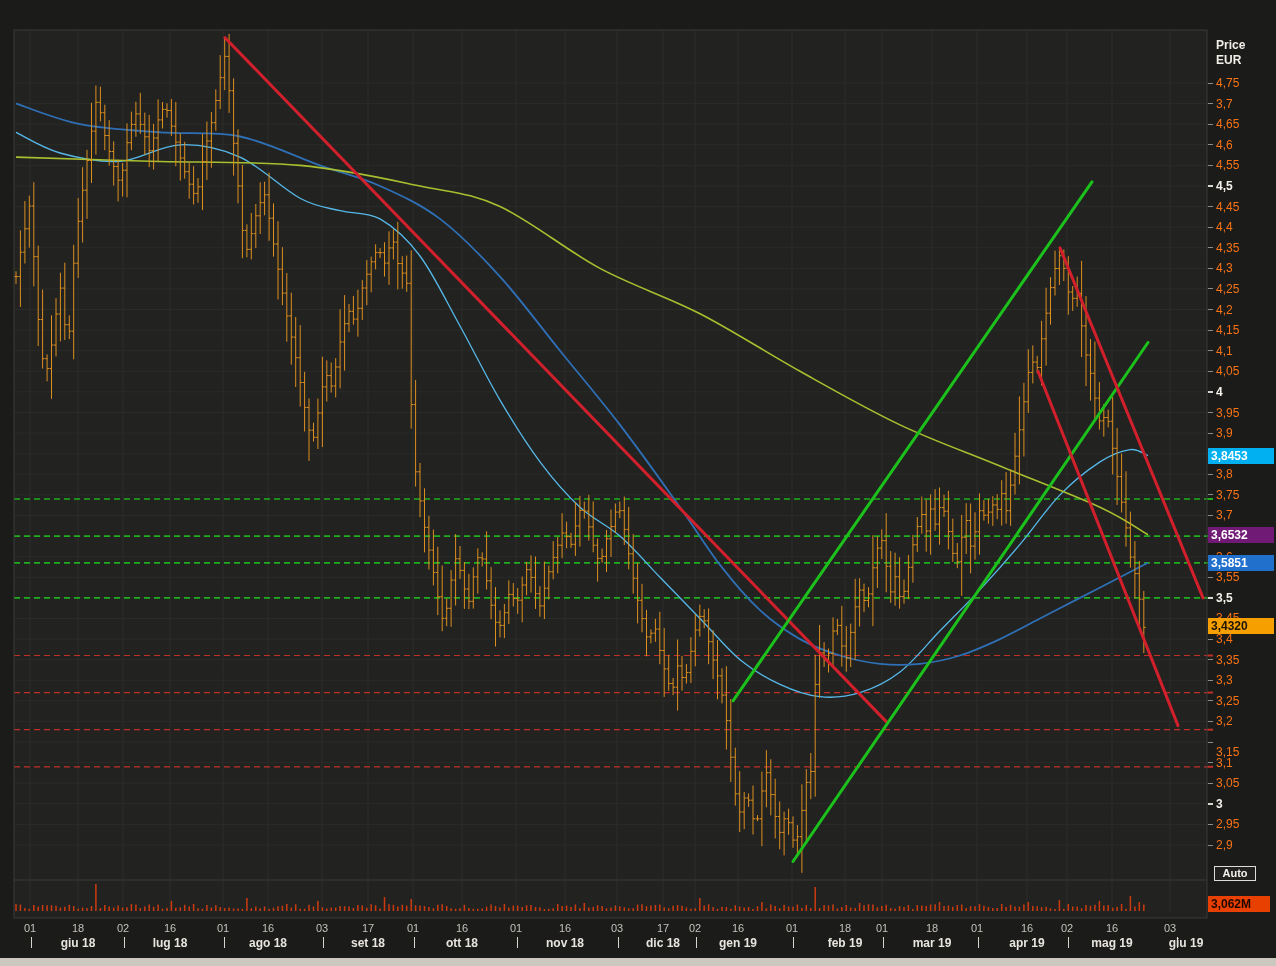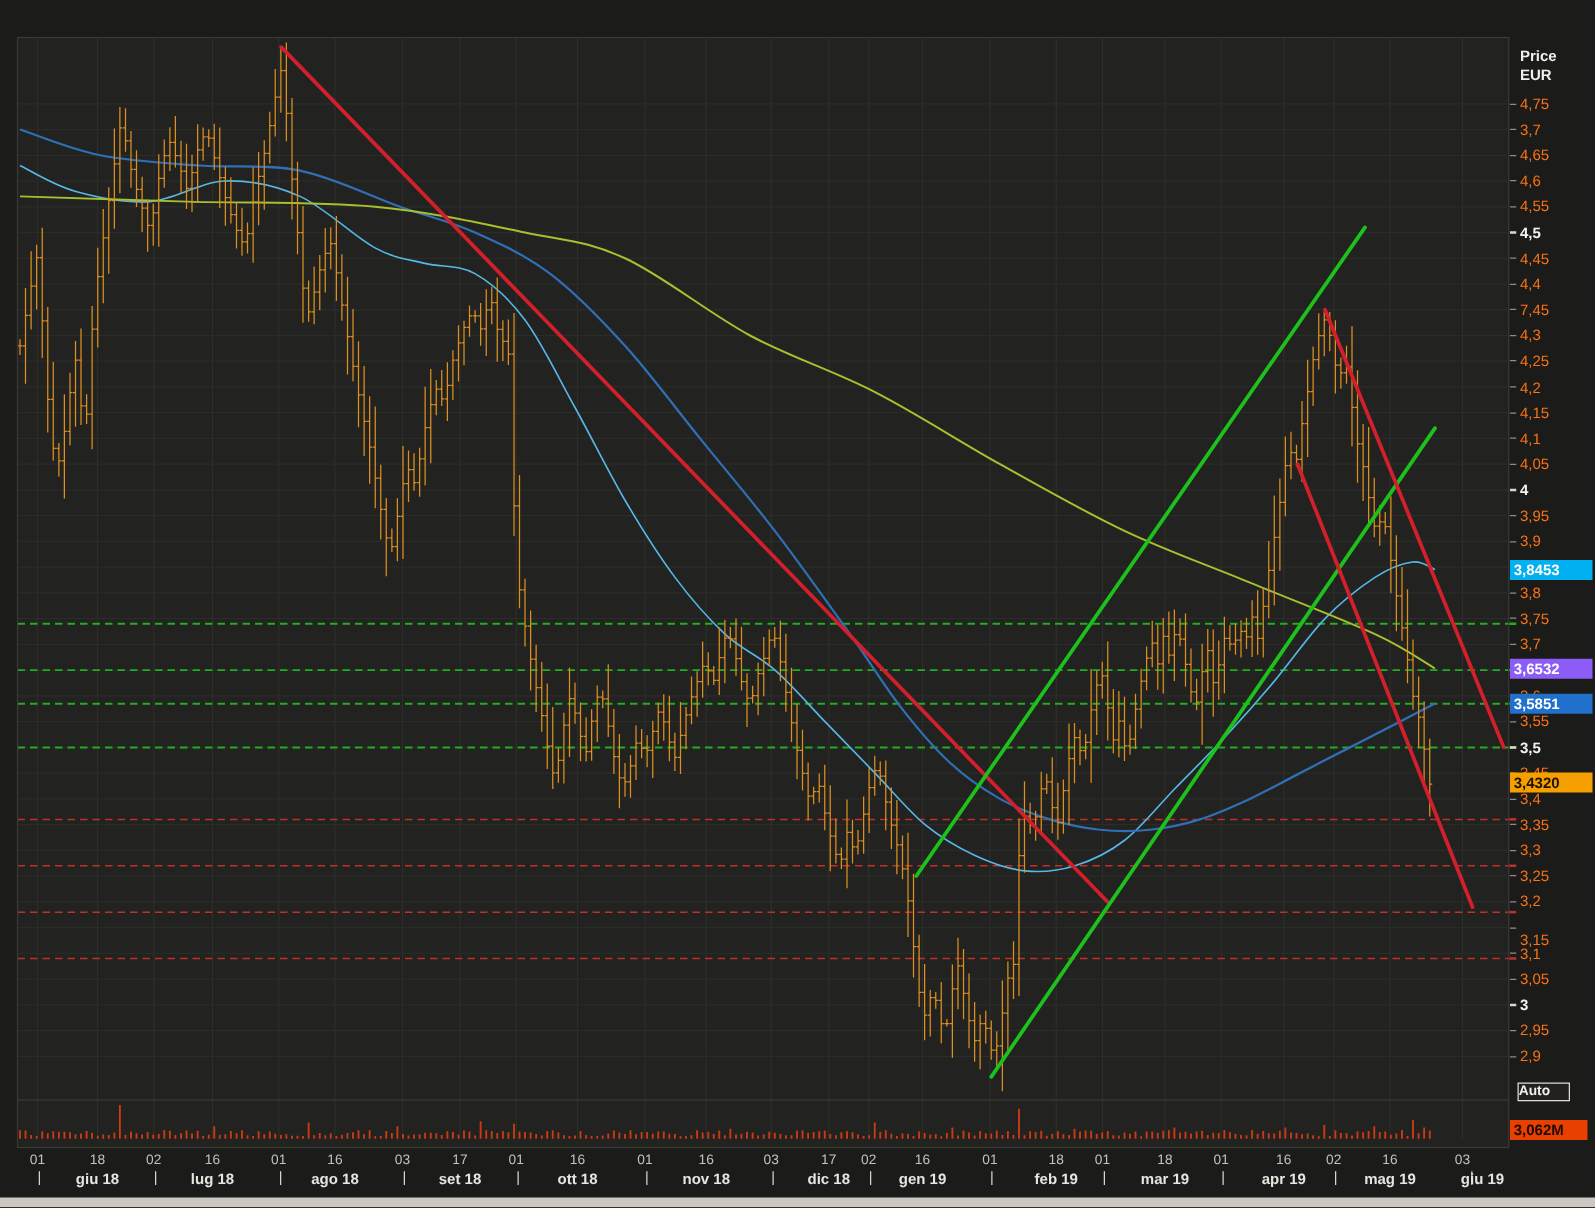--- a/index.html
+++ b/index.html
@@ -14,21 +14,21 @@
   svg.chart{position:absolute;left:0;top:0;width:1276px;height:966px;}
   .y-axis{position:absolute;left:1207px;top:22px;width:69px;height:900px;}
   .axis-unit{position:absolute;left:9px;top:16px;font-size:12px;font-weight:bold;color:#f2efe9;line-height:15px;}
   .ptick{position:absolute;left:9px;font-size:12px;color:#f97316;transform:translateY(-50%);white-space:nowrap;}
   .ptick.bold{color:#f5f2ec;font-weight:bold;}
   .pdash{position:absolute;left:1px;width:5px;height:1px;background:#8f8d88;}
   .pdash.bold{background:#d8d6d0;height:2px;}
   .badge{position:absolute;left:1px;width:66px;height:16px;font-size:12px;font-weight:bold;
          line-height:16px;padding-left:3px;transform:translateY(-50%);white-space:nowrap;}
   .auto-btn{position:absolute;left:7px;top:844px;width:42px;height:15px;border:1px solid #dcdcda;
-            color:#f2f0ec;font-size:11px;font-weight:bold;text-align:left;line-height:13px;
+            color:#f2f0ec;font-size:11px;font-weight:bold;text-align:center;line-height:13px;
             background:#22211f;cursor:pointer;}
   .vol-badge{position:absolute;left:1px;top:874px;width:62px;height:16px;font-size:12px;font-weight:bold;
              line-height:16px;padding-left:3px;}
   .x-axis{position:absolute;left:0;top:918px;width:1276px;height:40px;}
   .dlabel{position:absolute;top:4px;font-size:11px;color:#c4c1bb;transform:translateX(-50%);}
   .mlabel{position:absolute;top:18px;font-size:12px;font-weight:bold;color:#e8e5df;transform:translateX(-50%);white-space:nowrap;}
   .mpipe{position:absolute;top:19px;width:1px;height:11px;background:#d8d5cf;}
   .bottom-strip{position:absolute;left:0;top:958px;width:1276px;height:8px;background:#ccc8c0;}
 </style>
 </head>
@@ -129,39 +129,39 @@
       <div class="ptick" style="top: 328.735px;">4,1</div>
       <div class="pdash" style="top: 307.64px;"></div>
       <div class="ptick" style="top: 308.14px;">4,15</div>
       <div class="pdash" style="top: 287.045px;"></div>
       <div class="ptick" style="top: 287.545px;">4,2</div>
       <div class="pdash" style="top: 266.45px;"></div>
       <div class="ptick" style="top: 266.95px;">4,25</div>
       <div class="pdash" style="top: 245.855px;"></div>
       <div class="ptick" style="top: 246.355px;">4,3</div>
       <div class="pdash" style="top: 225.26px;"></div>
-      <div class="ptick" style="top: 225.76px;">7,45</div>
+      <div class="ptick" style="top: 225.76px;">4,35</div>
       <div class="pdash" style="top: 204.665px;"></div>
       <div class="ptick" style="top: 205.165px;">4,4</div>
       <div class="pdash" style="top: 184.07px;"></div>
       <div class="ptick" style="top: 184.57px;">4,45</div>
       <div class="pdash bold" style="top: 163.475px;"></div>
       <div class="ptick bold" style="top: 163.975px;">4,5</div>
       <div class="pdash" style="top: 142.88px;"></div>
       <div class="ptick" style="top: 143.38px;">4,55</div>
       <div class="pdash" style="top: 122.285px;"></div>
       <div class="ptick" style="top: 122.785px;">4,6</div>
       <div class="pdash" style="top: 101.69px;"></div>
       <div class="ptick" style="top: 102.19px;">4,65</div>
       <div class="pdash" style="top: 81.095px;"></div>
       <div class="ptick" style="top: 81.595px;">3,7</div>
       <div class="pdash" style="top: 60.5px;"></div>
       <div class="ptick" style="top: 61px;">4,75</div>
       <div class="badge" style="top: 433.646px; background: rgb(0, 176, 240); color: rgb(255, 255, 255);">3,8453</div>
-      <div class="badge" style="top: 512.772px; background: #8b5cf6; color: rgb(255, 255, 255);">3,6532</div>
+      <div class="badge" style="top: 512.772px; background: #701a75; color: rgb(255, 255, 255);">3,6532</div>
       <div class="badge" style="top: 540.822px; background: rgb(32, 112, 204); color: rgb(255, 255, 255);">3,5851</div>
       <div class="badge" style="top: 603.884px; background: rgb(245, 160, 0); color: rgb(31, 20, 0);">3,4320</div>
     </div>
 
   <div class="x-axis" id="x-axis">
       <div class="dlabel" style="left: 30px;">01</div>
       <div class="dlabel" style="left: 78px;">18</div>
       <div class="mpipe" style="left: 31px;"></div>
       <div class="mlabel" style="left: 78px;">giu 18</div>
       <div class="dlabel" style="left: 123px;">02</div>

